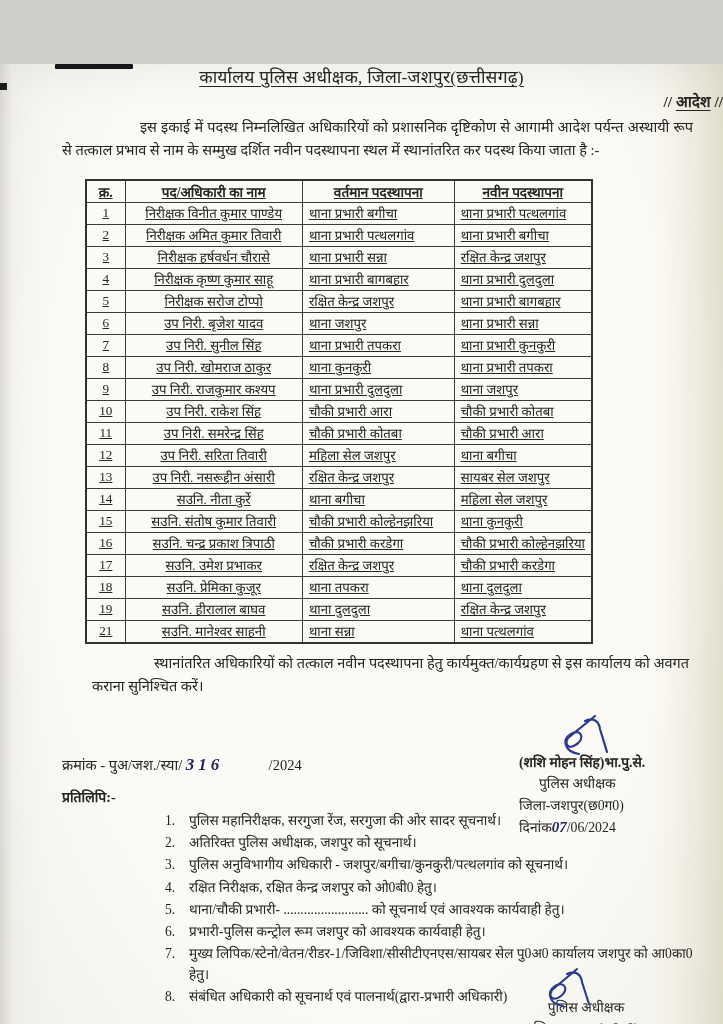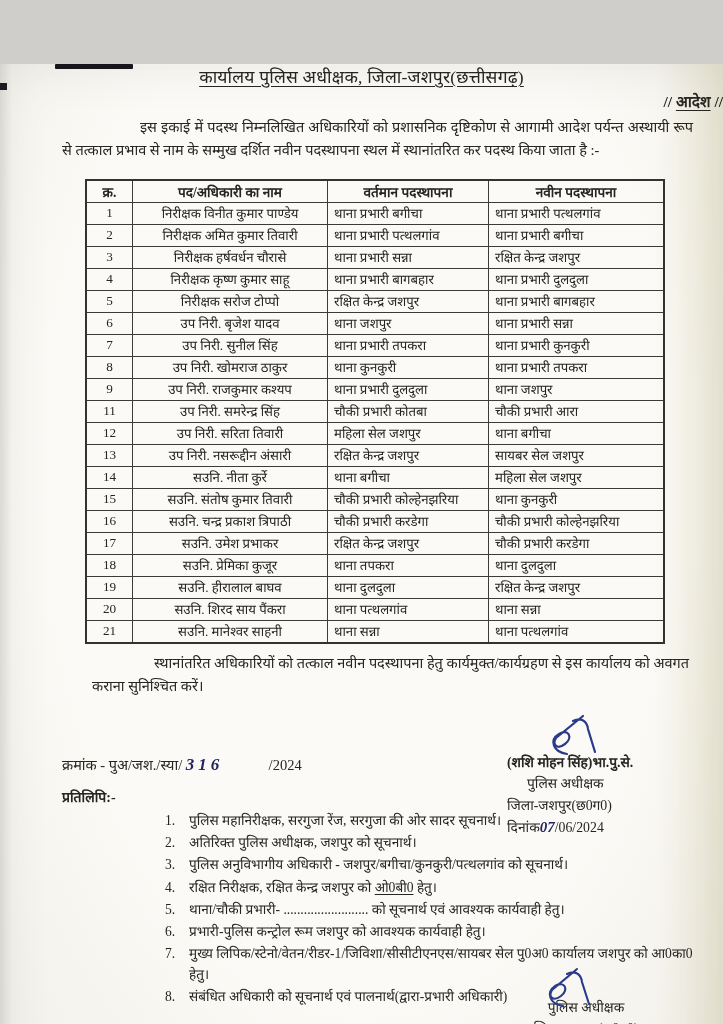--- a/index.html
+++ b/index.html
@@ -26,65 +26,66 @@
   .title span{text-decoration:underline;text-underline-offset:3px;}
   .order-line{text-align:right;font-size:15.5px;font-weight:bold;margin:2px 0 4px 0;}
   .order-line .u{text-decoration:underline;text-underline-offset:3px;}
   .intro{
     margin:2px 30px 16px 62px;
     font-size:14.5px;line-height:1.62;
     text-align:justify;text-indent:78px;
   }
   table.transfer{
     margin-left:85px;
-    width:580px;
+    width:508px;
     border-collapse:collapse;
     font-size:13.2px;
+    text-decoration:underline;
   }
   table.transfer th, table.transfer td{
     border:1.4px solid #3c3b37;
     padding:1px 6px;
     height:19px;
     white-space:nowrap;
     overflow:hidden;
   }
   table.transfer{border:2px solid #33322e;}
   table.transfer th{font-weight:bold;text-align:center;font-size:13.6px;}
   td.c-sno{width:33px;text-align:center;}
   td.c-name{width:182px;text-align:center;padding-left:10px;}
   td.c-cur{width:148px;text-align:left;padding-left:10px;}
   td.c-new{text-align:left;padding-left:14px;}
   .closing{
     margin:8px 34px 0 92px;
     font-size:14.5px;line-height:1.6;
     text-align:justify;text-indent:62px;
   }
   .sig-block{
-    position:absolute;right:38px;top:688px;
+    position:absolute;right:26px;top:688px;
     width:178px;font-size:13.8px;line-height:1.55;text-align:left;
   }
   .sig-block .name{font-weight:bold;}
   .sig-block .desig{padding-left:20px;}
   .sig-ink-1{position:absolute;left:34px;top:-40px;}
   .hand{color:#23255e;font-style:italic;font-weight:bold;}
   .hand-num{font-size:17px;letter-spacing:4px;}
   .hand-date{font-size:15px;}
   .ref-line{
     margin:56px 0 12px 62px;
     font-size:14.5px;
   }
   .copies-label{margin:2px 0 2px 62px;font-size:14px;font-weight:bold;}
   ol.copies{
     margin:4px 20px 0 165px;padding:0;
     list-style:none;counter-reset:cp;
     font-size:13.6px;line-height:1.55;
   }
   ol.copies li{counter-increment:cp;position:relative;padding-left:24px;margin-bottom:1px;}
   ol.copies li::before{content:counter(cp) ".";position:absolute;left:0;}
-  ol.copies .u{text-decoration:underline;text-underline-offset:2px;margin-top:28px;}
+  ol.copies .u{text-underline-offset:2px;margin-top:28px;}
   .sig-block-bottom{
     position:absolute;right:62px;top:934px;
     width:150px;font-size:13.8px;line-height:1.5;text-align:center;
   }
   .sig-ink-2{position:absolute;left:28px;top:-32px;}
 </style>
 </head>
 <body>
 
 <div class="page">
@@ -162,20 +163,26 @@
           <td class="c-cur">थाना कुनकुरी</td>
           <td class="c-new">थाना प्रभारी तपकरा</td>
         </tr>
       <tr>
           <td class="c-sno">9</td>
           <td class="c-name">उप निरी. राजकुमार कश्यप</td>
           <td class="c-cur">थाना प्रभारी दुलदुला</td>
           <td class="c-new">थाना जशपुर</td>
         </tr>
       <tr>
+          <td class="c-sno">10</td>
+          <td class="c-name">उप निरी. राकेश सिंह</td>
+          <td class="c-cur">चौकी प्रभारी आरा</td>
+          <td class="c-new">चौकी प्रभारी कोतबा</td>
+        </tr>
+      <tr>
           <td class="c-sno">11</td>
           <td class="c-name">उप निरी. समरेन्द्र सिंह</td>
           <td class="c-cur">चौकी प्रभारी कोतबा</td>
           <td class="c-new">चौकी प्रभारी आरा</td>
         </tr>
       <tr>
           <td class="c-sno">12</td>
           <td class="c-name">उप निरी. सरिता तिवारी</td>
           <td class="c-cur">महिला सेल जशपुर</td>
           <td class="c-new">थाना बगीचा</td>
@@ -214,26 +221,20 @@
           <td class="c-sno">18</td>
           <td class="c-name">सउनि. प्रेमिका कुजूर</td>
           <td class="c-cur">थाना तपकरा</td>
           <td class="c-new">थाना दुलदुला</td>
         </tr>
       <tr>
           <td class="c-sno">19</td>
           <td class="c-name">सउनि. हीरालाल बाघव</td>
           <td class="c-cur">थाना दुलदुला</td>
           <td class="c-new">रक्षित केन्द्र जशपुर</td>
-        </tr>
-      <tr>
-          <td class="c-sno">20</td>
-          <td class="c-name">सउनि. शिरद साय पैंकरा</td>
-          <td class="c-cur">थाना पत्थलगांव</td>
-          <td class="c-new">थाना सन्ना</td>
         </tr>
       <tr>
           <td class="c-sno">21</td>
           <td class="c-name">सउनि. मानेश्वर साहनी</td>
           <td class="c-cur">थाना सन्ना</td>
           <td class="c-new">थाना पत्थलगांव</td>
         </tr>
     </tbody>
   </table>
 

